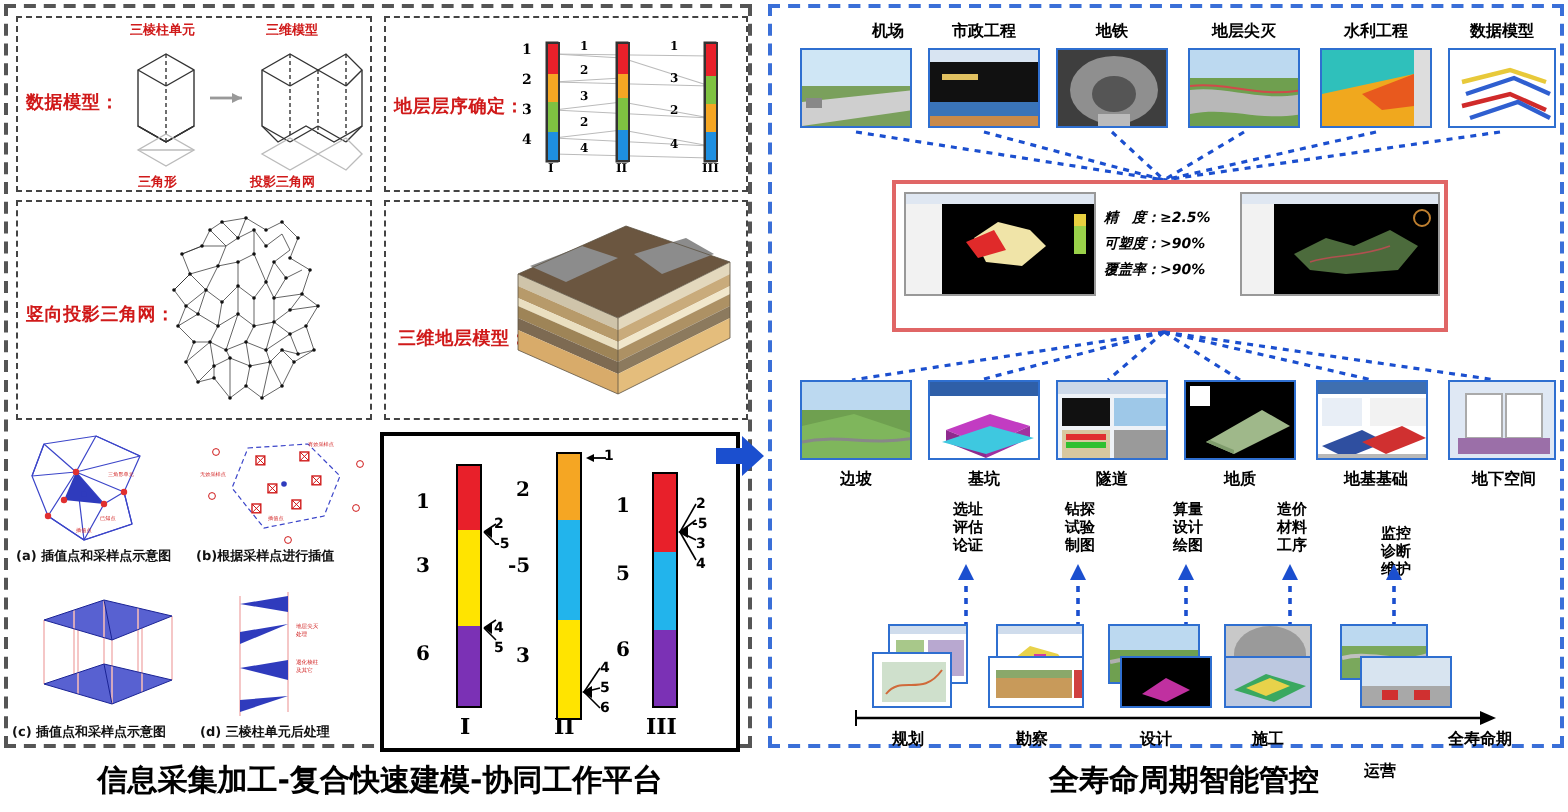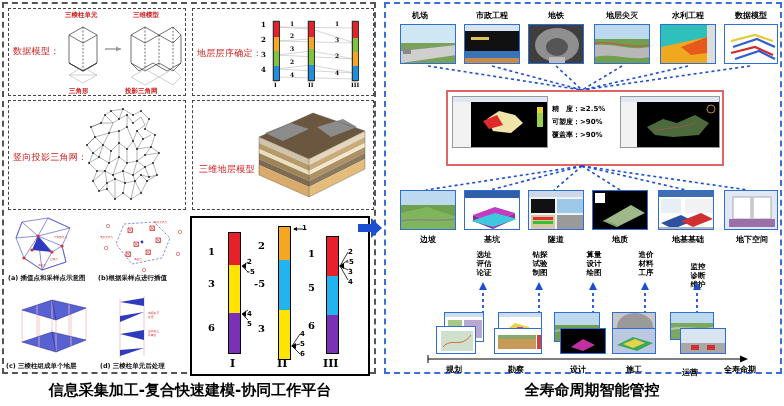--- a/index.html
+++ b/index.html
@@ -6,21 +6,21 @@
   body{width:784px;height:406px;font-family:"DejaVu Sans","Liberation Sans",sans-serif;overflow:hidden;position:relative;}
   .stage{position:relative;width:784px;height:406px;}
 
   
   .abs{position:absolute;}
   .dash-box{border:2px dashed #555;box-sizing:border-box;}
 
   
   #left-panel{left:2px;top:2px;width:374px;height:372px;}
   .quad{position:absolute;box-sizing:border-box;border:1px dashed #444;background:#fff;}
-  .quad-label{position:absolute;font-size:9px;font-weight:normal;color:#d01a1a;letter-spacing:.3px;}
+  .quad-label{position:absolute;font-size:9px;font-weight:bold;color:#d01a1a;letter-spacing:.3px;}
 
   
   .prism-cap{font-size:6.5px;font-weight:bold;color:#d01a1a;position:absolute;white-space:nowrap;text-align:right;}
   svg{display:block;}
 
   
   .col{position:absolute;width:7px;border:1px solid #333;box-sizing:border-box;}
   .seg{width:100%;}
 
   
@@ -36,21 +36,21 @@
 
   
   #big-arrow{position:absolute;left:358px;top:218px;}
 
   
   #right-panel{left:384px;top:2px;width:398px;height:372px;border:2px dashed #3a6fd8;box-sizing:border-box;}
   .thumb{position:absolute;border:1px solid #2f6fd0;box-sizing:border-box;background:#e9eef7;overflow:hidden;}
   .thumb-cap{position:absolute;font-size:8px;font-weight:bold;color:#000;text-align:center;white-space:nowrap;}
   #center-box{position:absolute;left:60px;top:86px;width:278px;height:76px;border:2px solid #e06666;box-sizing:border-box;background:#fff;}
   #center-caption{position:absolute;left:0;bottom:2px;width:100%;text-align:center;font-size:10px;font-weight:bold;color:#000;}
-  .spec{position:absolute;font-size:7px;font-weight:bold;color:#000;white-space:nowrap;}
+  .spec{position:absolute;font-size:7px;font-weight:bold;color:#000;white-space:nowrap;font-style:italic;}
   .verbcol{position:absolute;font-size:7.5px;font-weight:bold;color:#000;text-align:center;line-height:9px;white-space:nowrap;}
   .stage-cap{position:absolute;font-size:8px;font-weight:bold;color:#000;white-space:nowrap;}
 
   
   .maintitle{position:absolute;font-size:15px;font-weight:bold;color:#000;text-align:center;letter-spacing:0px;}
   #left-title{left:0;top:381px;width:380px;}
   #right-title{left:400px;top:381px;width:384px;}
 </style>
 </head>
 <body>
@@ -351,21 +351,21 @@
           <line x1="25" y1="11" x2="25" y2="43"></line>
             <line x1="57" y1="10" x2="57" y2="42"></line>
           <line x1="27" y1="21" x2="27" y2="53"></line>
             <line x1="59" y1="20" x2="59" y2="52"></line>
         </g>
         <g stroke="#1a2395" stroke-width=".5" fill="none">
           <path d="M10,16 L44,26 M40,6 L44,26 M40,6 L74,14 M10,16 L40,6 M44,26 L74,14"></path>
           <path d="M10,48 L44,58 M40,38 L44,58 M40,38 L74,46 M10,48 L40,38 M44,58 L74,46"></path>
         </g>
       </svg>
-      <div class="subcap" style="left:-6px;top:68px;">(c) 三棱柱组成单个地层</div>
+      <div class="subcap" style="left:-6px;top:68px;">(c) 插值点和采样点示意图</div>
     </div>
 
     <div class="abs" style="left:100px;top:290px;width:88px;height:78px;">
       <svg width="86" height="68" viewBox="0 0 86 68">
         <g stroke="#f3b9b9" stroke-width=".8" fill="none">
           <line x1="16" y1="4" x2="16" y2="64"></line>
             <line x1="40" y1="2" x2="40" y2="62"></line>
         </g>
         <polygon points="16,8 40,4 40,12" fill="#2f3bbd"></polygon>
         <polygon points="16,22 40,18 16,28" fill="#2f3bbd"></polygon>
@@ -457,21 +457,21 @@
       <span class="roman" style="left:131px;top:139px;">III</span>
     </div>
   </div>
 
   <svg id="big-arrow" width="24" height="20" viewBox="0 0 24 20">
     <polygon points="0,6 13,6 13,0 24,10 13,20 13,14 0,14" fill="#1b4fcf"></polygon>
   </svg>
 
   <div class="abs" id="right-panel">
 
-    <div class="thumb-cap" style="left:6px;top:6px;width:56px;">机场</div>
+    <div class="thumb-cap" style="left:30px;top:6px;width:56px;">机场</div>
     <div class="thumb" style="left:14px;top:20px;width:56px;height:40px;">
       <svg width="56" height="40" viewBox="0 0 56 40">
           <rect width="56" height="18" fill="#cfe6f5"></rect>
           <rect y="18" width="56" height="22" fill="#7aa05c"></rect>
           <polygon points="0,26 56,20 56,30 0,38" fill="#cfcfcf"></polygon>
           <rect x="2" y="24" width="8" height="5" fill="#888"></rect>
         </svg>
     </div>
     <div class="thumb-cap" style="left:78px;top:6px;width:56px;">市政工程</div>
     <div class="thumb" style="left:78px;top:20px;width:56px;height:40px;">
@@ -773,19 +773,19 @@
       <line x1="2" y1="5" x2="316" y2="5" stroke="#000" stroke-width="1.2"></line>
       <polygon points="322,5 314,1.5 314,8.5" fill="#000"></polygon>
       <g stroke="#000" stroke-width="1">
           <line x1="2" y1="1" x2="2" y2="9"></line>
         </g>
     </svg>
     <div class="stage-cap" style="left:60px;top:360px;">规划</div>
     <div class="stage-cap" style="left:122px;top:360px;">勘察</div>
     <div class="stage-cap" style="left:184px;top:360px;">设计</div>
     <div class="stage-cap" style="left:240px;top:360px;">施工</div>
-    <div class="stage-cap" style="left:296px;top:363px;">运营</div>
+    <div class="stage-cap" style="left:296px;top:376px;">运营</div>
     <div class="stage-cap" style="left:338px;top:360px;">全寿命期</div>
   </div>
 
   <div class="maintitle" id="left-title">信息采集加工-复合快速建模-协同工作平台</div>
   <div class="maintitle" id="right-title">全寿命周期智能管控</div>
 </div>
 
 </body></html>

